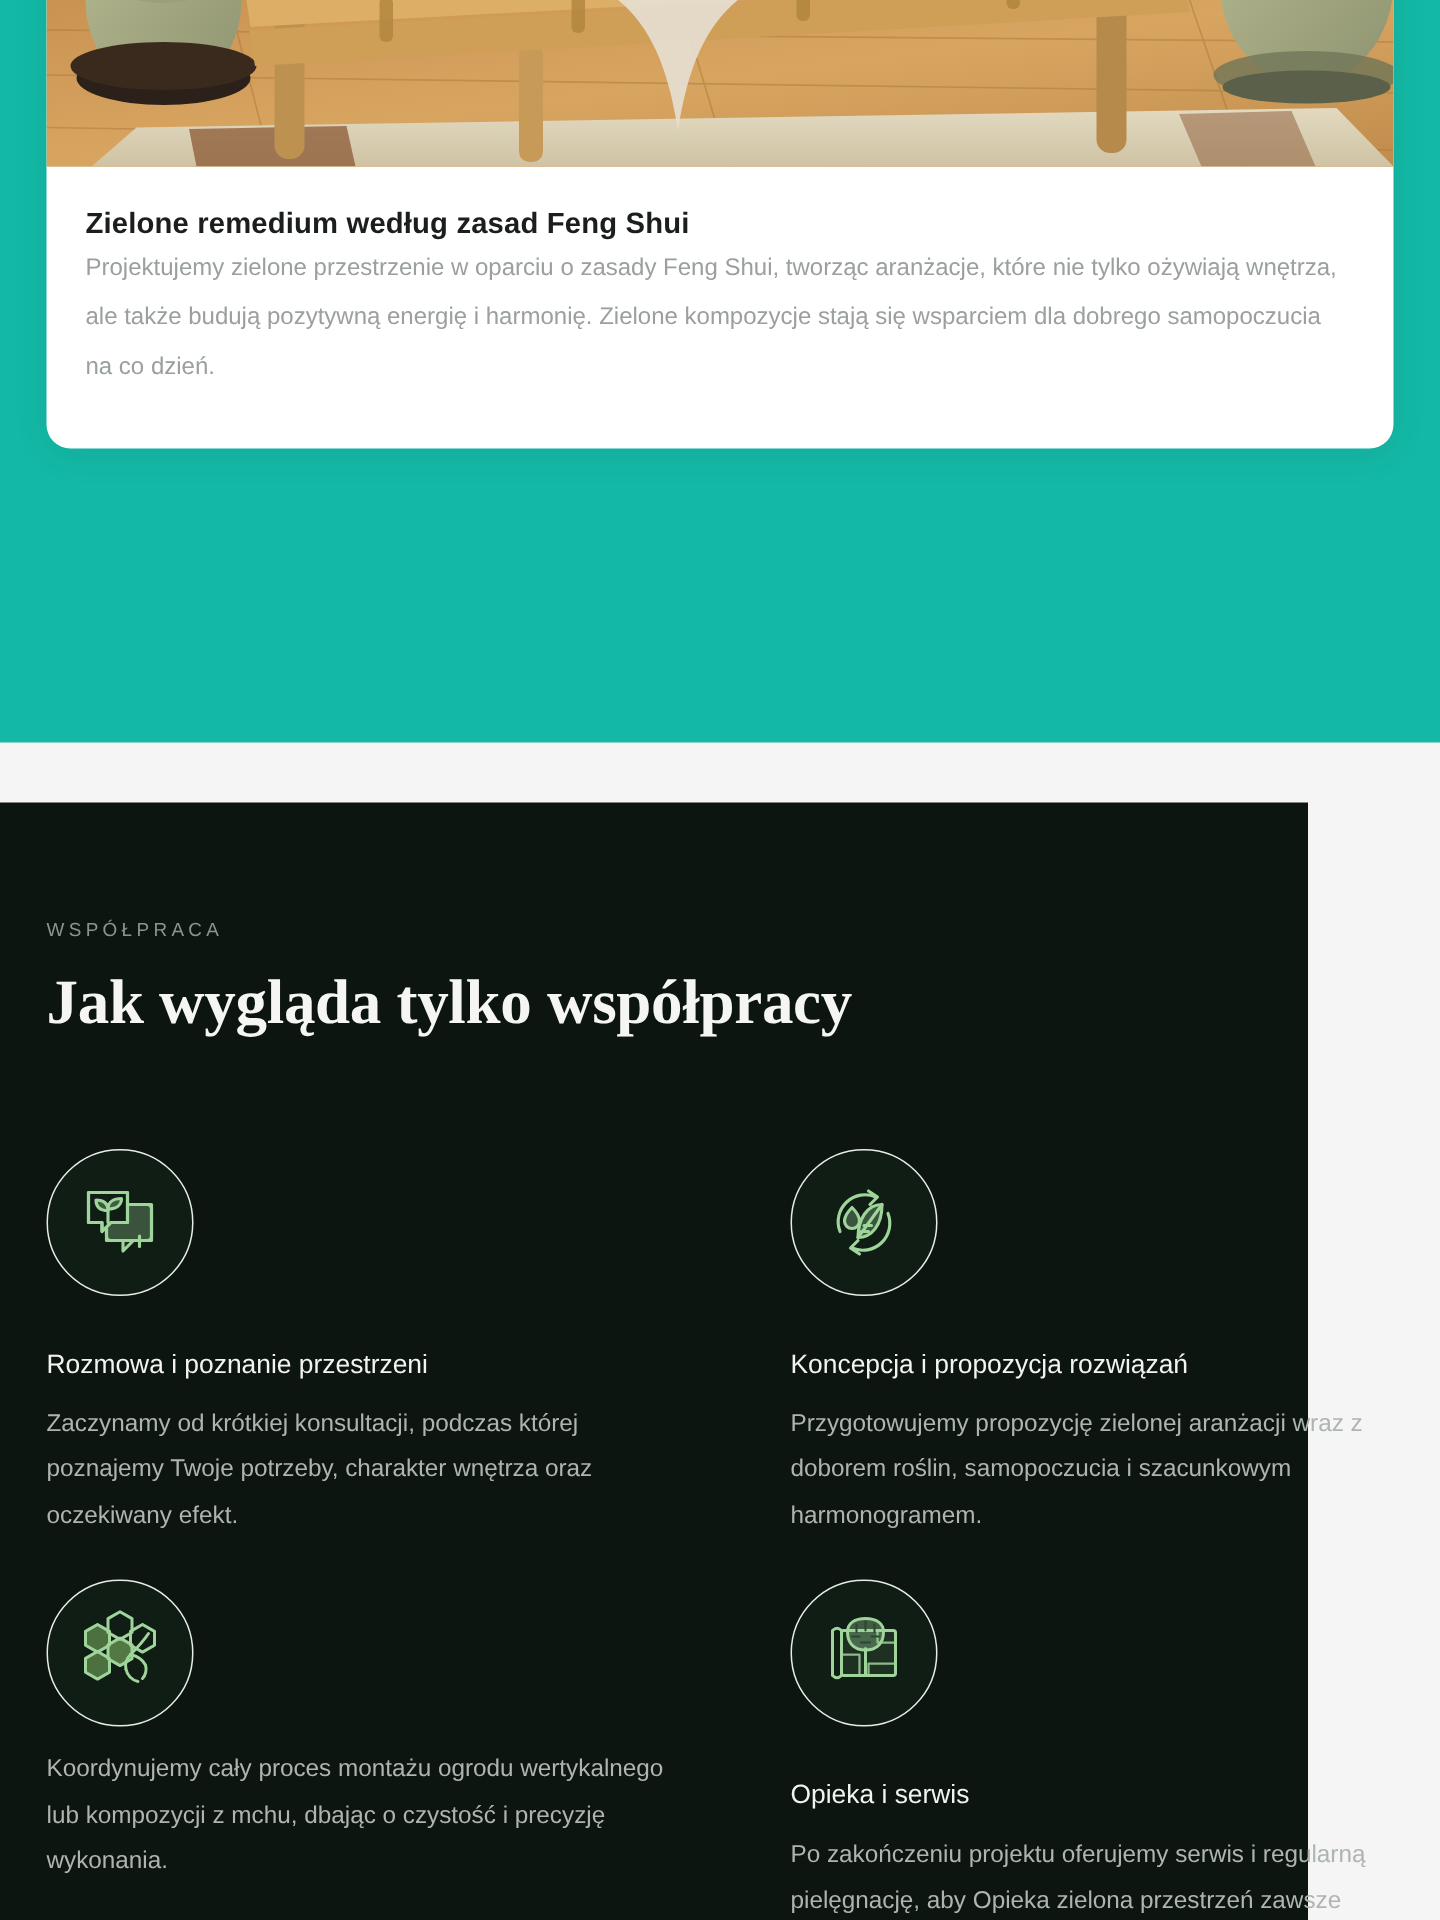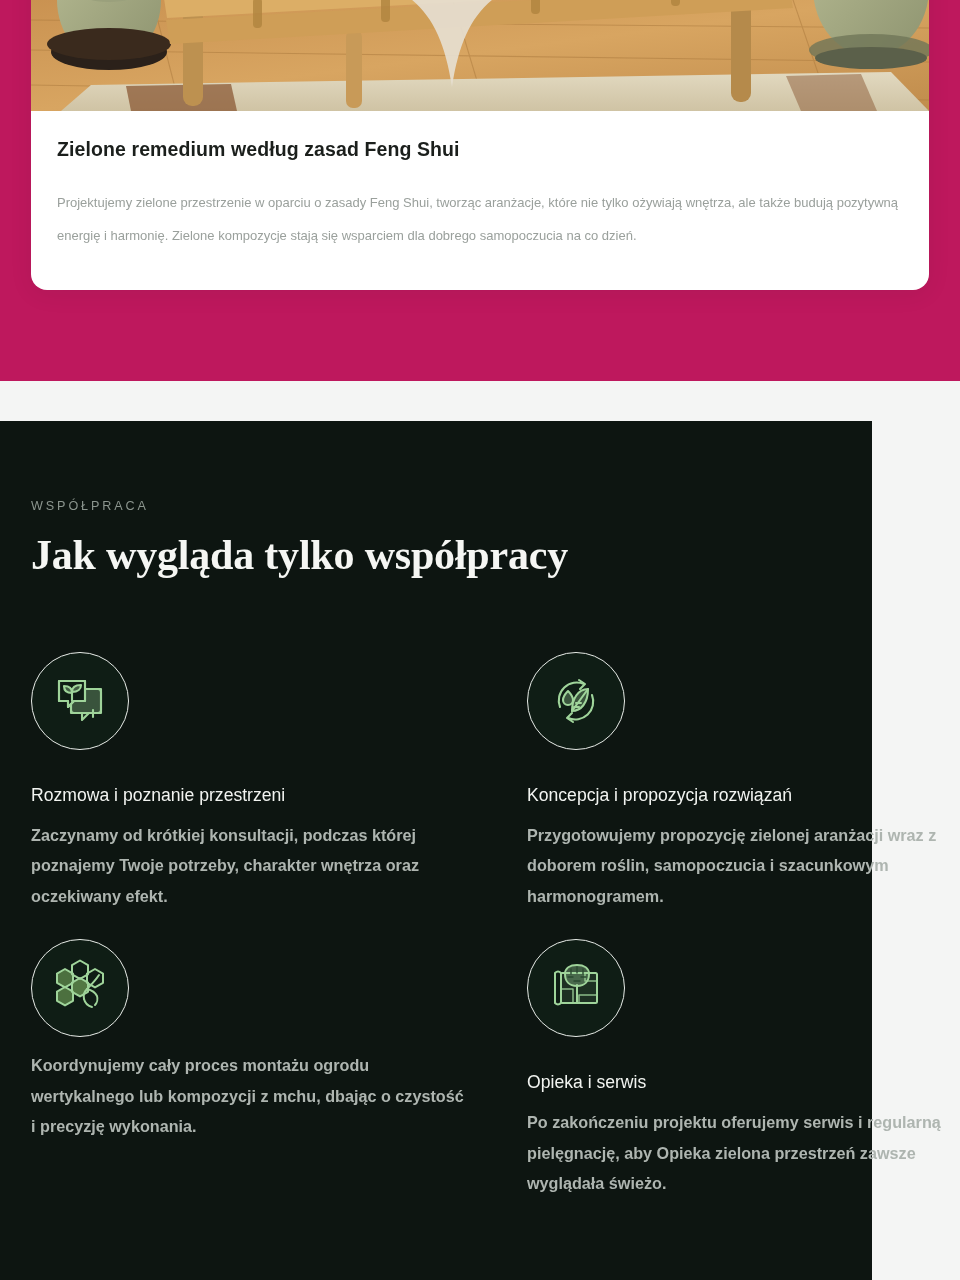--- a/index.html
+++ b/index.html
@@ -8,22 +8,22 @@
     font-family:"Liberation Sans", sans-serif;
     background:#f4f5f4;
     width:960px; height:1280px;
     overflow:hidden;
     -webkit-font-smoothing:antialiased;
   }
 
   
   .light-section{
     position:relative;
-    width:960px; height:381px;
-    background:#be185d;
+    width:960px; height:495px;
+    background:#14b8a6;
     overflow:hidden;
   }
 
   .feature-card{
     position:absolute;
     left:31px; top:-120px;
     width:898px;
     background:#ffffff;
     border-radius:16px;
     overflow:hidden;
@@ -48,22 +48,21 @@
   .card-body{ padding:26px 26px 38px 26px; }
 
   .card-title{
     font-size:19.5px;
     font-weight:700;
     color:#1b1f1c;
     letter-spacing:.1px;
     line-height:1.3;
   }
   .card-text{
-    margin-top:24px;
-    font-size:13px;
+    font-size:16px;
     line-height:33px;
     color:#9aa09c;
     font-weight:400;
     max-width:845px;
   }
 
   
   .dark-section{
     position:relative;
     width:872px;
@@ -118,21 +117,21 @@
     font-weight:400;
     color:#f2f4f1;
     line-height:1.3;
   }
 
   .step-text{
     margin-top:13px;
     font-size:16.2px;
     line-height:30.5px;
     color:#aeb5b0;
-    font-weight:700;
+    font-weight:400;
   }
 </style>
 </head>
 <body>
 
 <section class="light-section">
 
   <article class="feature-card">
 
     <div class="card-media">

